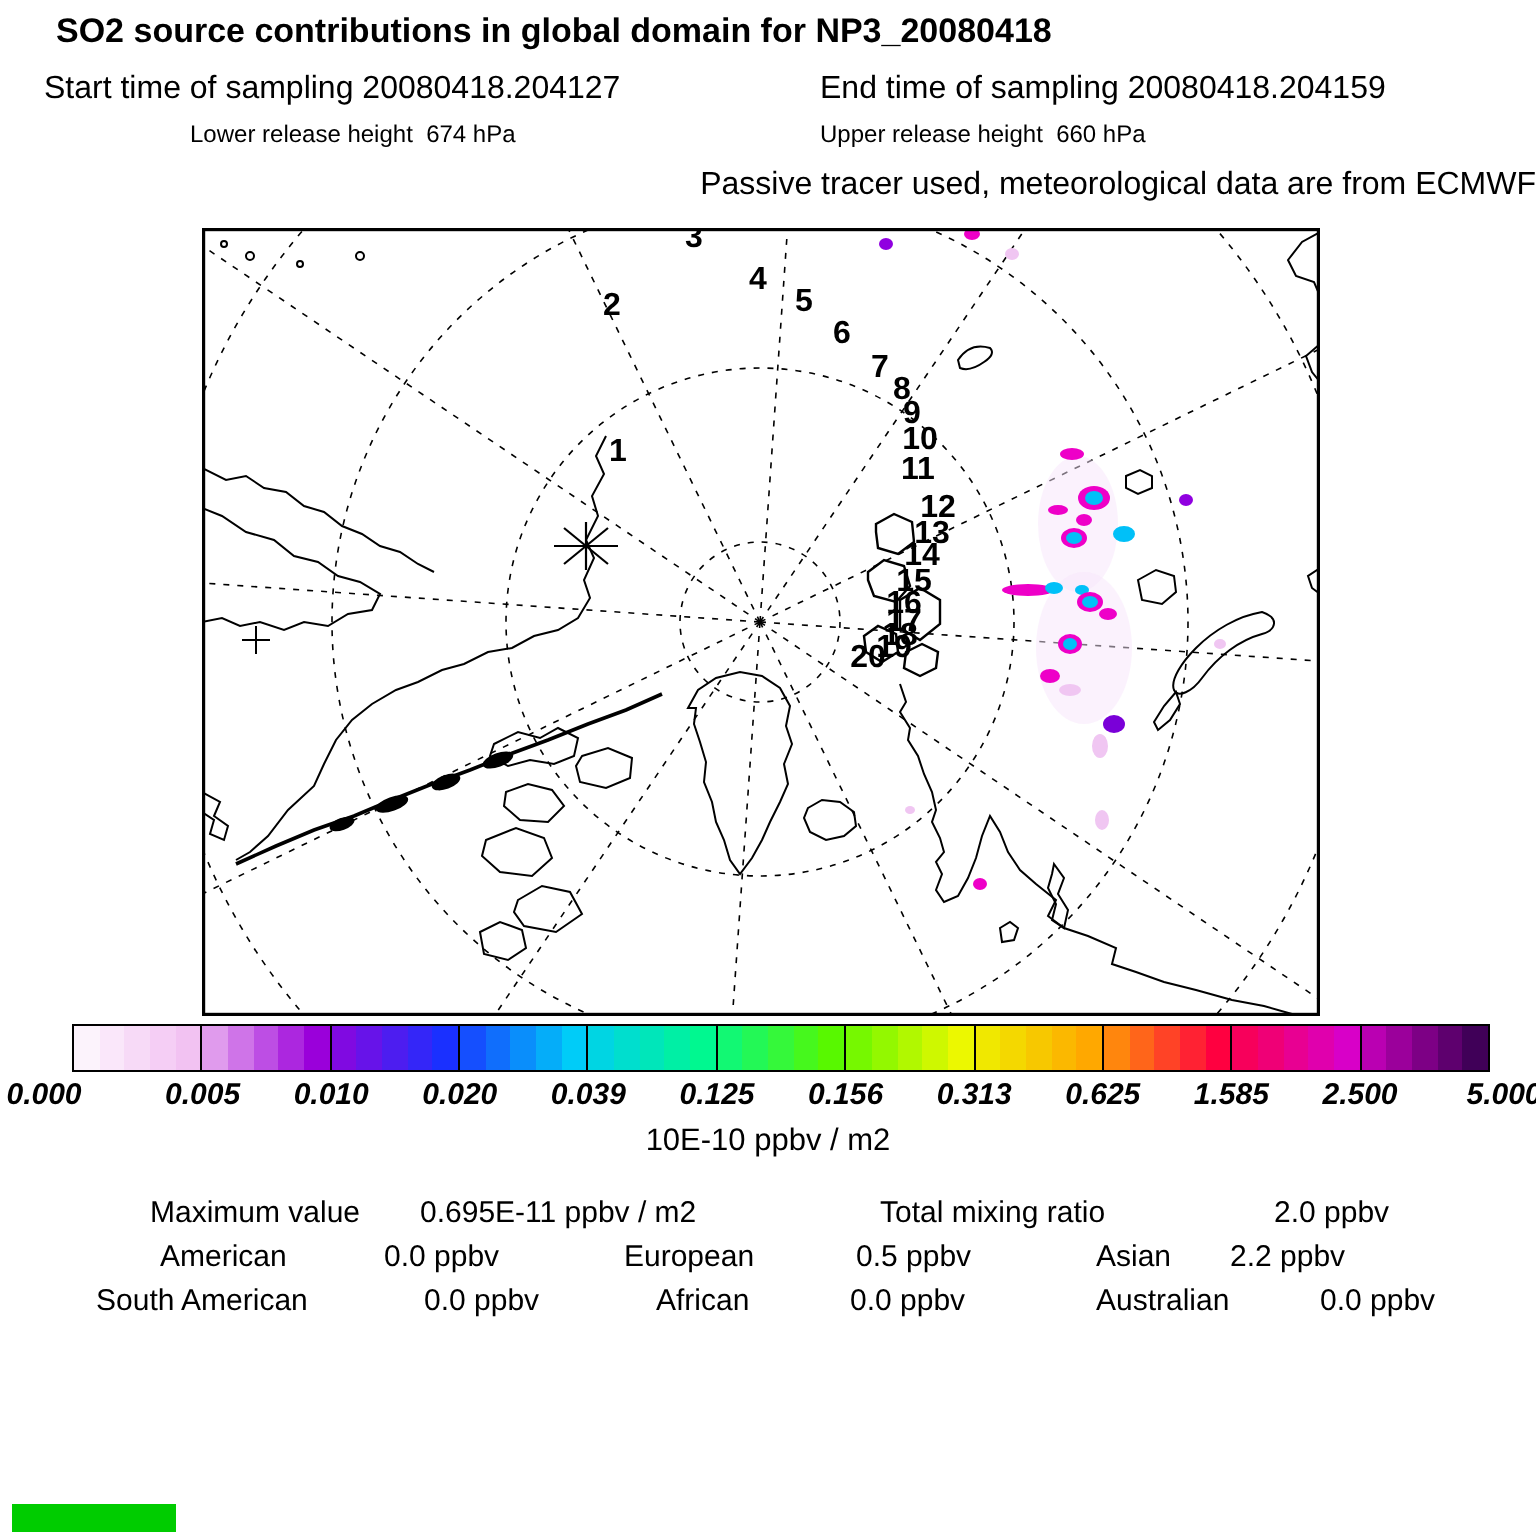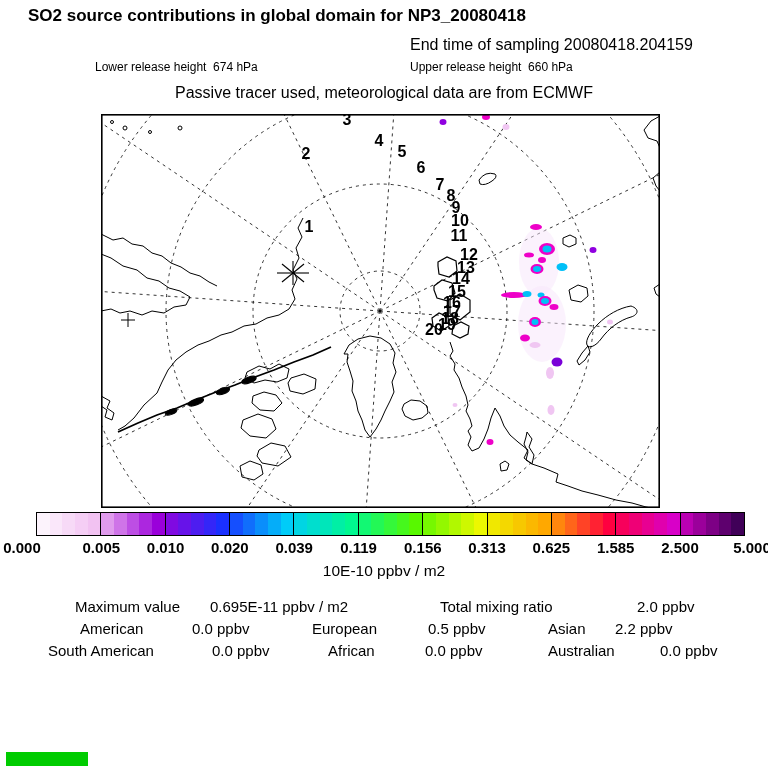--- a/index.html
+++ b/index.html
@@ -2,41 +2,42 @@
 <html><head>
 <meta charset="utf-8">
 <style>
   html,body{margin:0;padding:0;background:#fff;}
   .page{position:relative;width:768px;height:768px;background:#fff;overflow:hidden;
         font-family:"Liberation Sans",sans-serif;color:#000;padding-left:25px;}
   .t{position:absolute;white-space:pre;}
   .title{font-weight:bold;font-size:17px;left:28px;top:6px;}
   .h2{font-size:16px;top:36px;}
   .h3{font-size:12px;top:60px;}
-  .h4{font-size:16px;top:84px;left:0;width:768px;text-align:center;}
+  .h4{font-size:16px;top:84px;left:0;width:768px;text-align:right;}
   .mapbox{position:absolute;left:101px;top:114px;width:559px;height:394px;}
   .cbar{position:absolute;left:36px;top:512px;width:709px;height:24px;
         border:1.8px solid #000;box-sizing:border-box;display:flex;}
   .seg{flex:1;display:flex;}
   .seg + .seg{border-left:1.7px solid #000;}
   .step{flex:1;}
-  .cbar-labels{position:absolute;left:0;top:539px;width:612px;height:18px;}
+  .cbar-labels{position:absolute;left:0;top:539px;width:612px;height:18px;font-style:italic;}
   .cbar-labels span{position:absolute;transform:translateX(-50%);font-weight:bold;font-size:15px;white-space:pre;}
   .unit{font-size:15.5px;top:562px;left:0;width:768px;text-align:center;}
   .stats span{position:absolute;font-size:15px;white-space:pre;}
   .srow{position:absolute;left:0;width:768px;height:17px;}
   .nilu{position:absolute;left:6px;top:752px;width:82px;height:14px;background:#00cc00;}
   svg text{font-family:"Liberation Sans",sans-serif;}
 </style>
 </head>
 <body>
 
 <div class="page">
 
   <div class="t title">SO2 source contributions in global domain for NP3_20080418</div>
+  <div class="t h2" style="left:22px">Start time of sampling 20080418.204127</div>
   <div class="t h2" style="left:410px">End time of sampling 20080418.204159</div>
   <div class="t h3" style="left:95px">Lower release height  674 hPa</div>
   <div class="t h3" style="left:410px">Upper release height  660 hPa</div>
   <div class="t h4">Passive tracer used, meteorological data are from ECMWF</div>
 
   <div class="mapbox">
     <svg width="559" height="394" viewBox="0 0 559 394">
       <g id="graticule" stroke="#000" stroke-width="0.8" fill="none" stroke-dasharray="3,4">
           <circle cx="279" cy="197" r="40"></circle>
           <circle cx="279" cy="197" r="127"></circle>
@@ -253,21 +254,21 @@
         <div class="step" style="background: rgb(94, 0, 110);"></div>
         <div class="step" style="background: rgb(64, 0, 88);"></div>
       </div>
     </div>
   <div class="cbar-labels" id="cbarLabels">
       <span style="left: 22px;">0.000</span>
       <span style="left: 101.3px;">0.005</span>
       <span style="left: 165.6px;">0.010</span>
       <span style="left: 229.9px;">0.020</span>
       <span style="left: 294.2px;">0.039</span>
-      <span style="left: 358.5px;">0.119</span>
+      <span style="left: 358.5px;">0.125</span>
       <span style="left: 422.8px;">0.156</span>
       <span style="left: 487.1px;">0.313</span>
       <span style="left: 551.4px;">0.625</span>
       <span style="left: 615.7px;">1.585</span>
       <span style="left: 680px;">2.500</span>
       <span style="left: 719px; margin-left: 33px;">5.000</span>
     </div>
   <div class="t unit">10E-10 ppbv / m2</div>
 
   <div class="stats">

